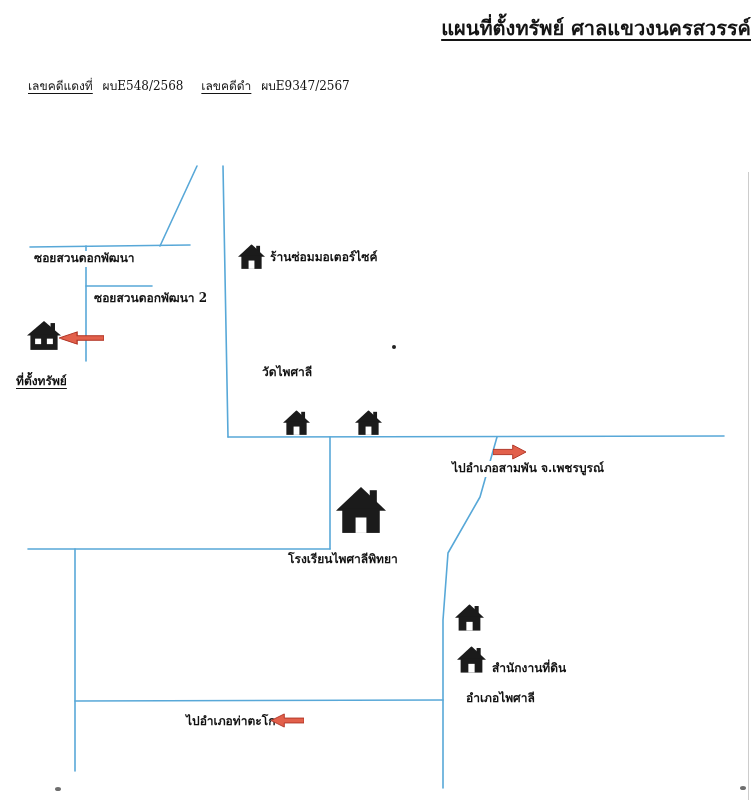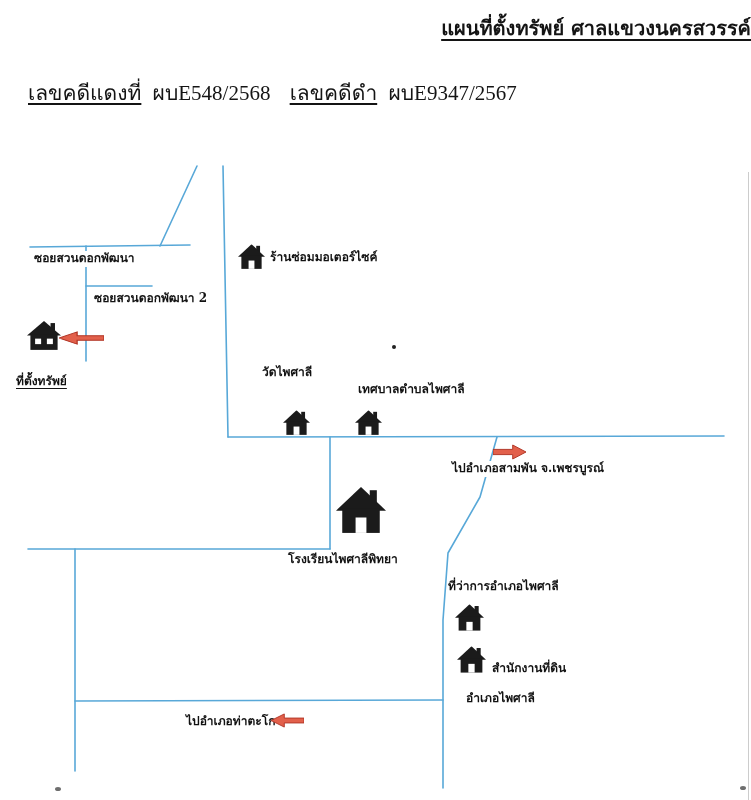--- a/index.html
+++ b/index.html
@@ -10,21 +10,21 @@
     font-family: "DejaVu Serif", "DejaVu Sans", serif;
     color: #141414;
   }
   .page { position: relative; width: 751px; height: 800px; overflow: hidden; background: #fff; }
 
   .title {
     position: absolute; top: 12px; left: 0; width: 100%;
     text-align: right; font-size: 20px; font-weight: 700;
     text-decoration: underline; text-underline-offset: 4px;
   }
-  .hline { position: absolute; font-size: 21px; white-space: nowrap; font-family: Liberation Serif, serif; }
+  .hline { position: absolute; font-size: 12px; white-space: nowrap; }
   .case-line  { left: 28px; top: 76px; }
   .party-line { left: 28px; top: 111px; }
   .hline span { margin-right: 6px; }
   .u { text-decoration: underline; text-underline-offset: 3px; }
   .party-gap { display: inline-block; width: 68px; }
 
   .roads { position: absolute; left: 0; top: 0; z-index: 1; }
 
   .lbl {
     position: absolute; z-index: 2;
@@ -100,24 +100,22 @@
       <polyline points="75,549 75,771"></polyline>
       <polyline points="75,701 443,700"></polyline>
     </g>
   </svg>
 
   <div class="lbl" style="left:34px;  top:251px">ซอยสวนดอกพัฒนา</div>
   <div class="lbl" style="left:94px;  top:291px">ซอยสวนดอกพัฒนา 2</div>
   <div class="lbl" style="left:270px; top:250px">ร้านซ่อมมอเตอร์ไซค์</div>
   <div class="lbl u" style="left:16px; top:374px">ที่ตั้งทรัพย์</div>
   <div class="lbl" style="left:262px; top:365px">วัดไพศาลี</div>
-  <div class="lbl" style="left:358px; top:382px">เทศบาลตำบลไพศาลี</div>
   <div class="lbl" style="left:452px; top:461px">ไปอำเภอสามพัน จ.เพชรบูรณ์</div>
   <div class="lbl" style="left:288px; top:552px">โรงเรียนไพศาลีพิทยา</div>
-  <div class="lbl" style="left:448px; top:579px">ที่ว่าการอำเภอไพศาลี</div>
   <div class="lbl" style="left:492px; top:661px">สำนักงานที่ดิน</div>
   <div class="lbl" style="left:466px; top:691px">อำเภอไพศาลี</div>
   <div class="lbl" style="left:186px; top:714px">ไปอำเภอท่าตะโก</div>
 
   <svg class="house" style="left:238px; top:244px; width:27px; height:25px" viewBox="0 0 24 22">
       <use href="#sym-house"></use>
     </svg>
   <svg class="house" style="left:27px;  top:321px; width:34px; height:29px" viewBox="0 0 26 22">
       <use href="#sym-house-prop"></use>
     </svg>

